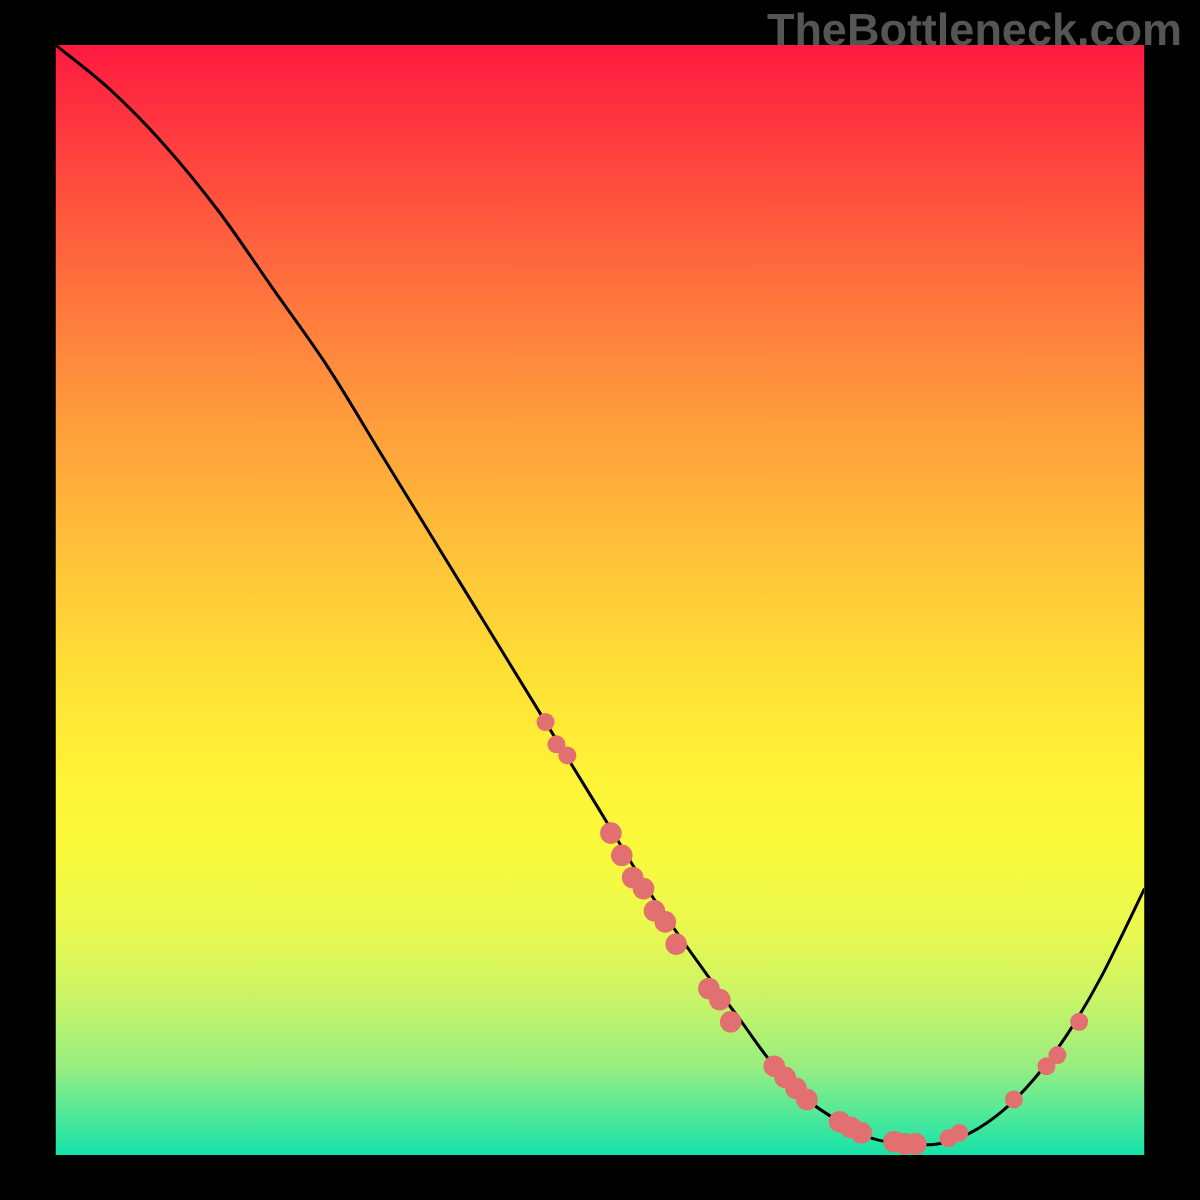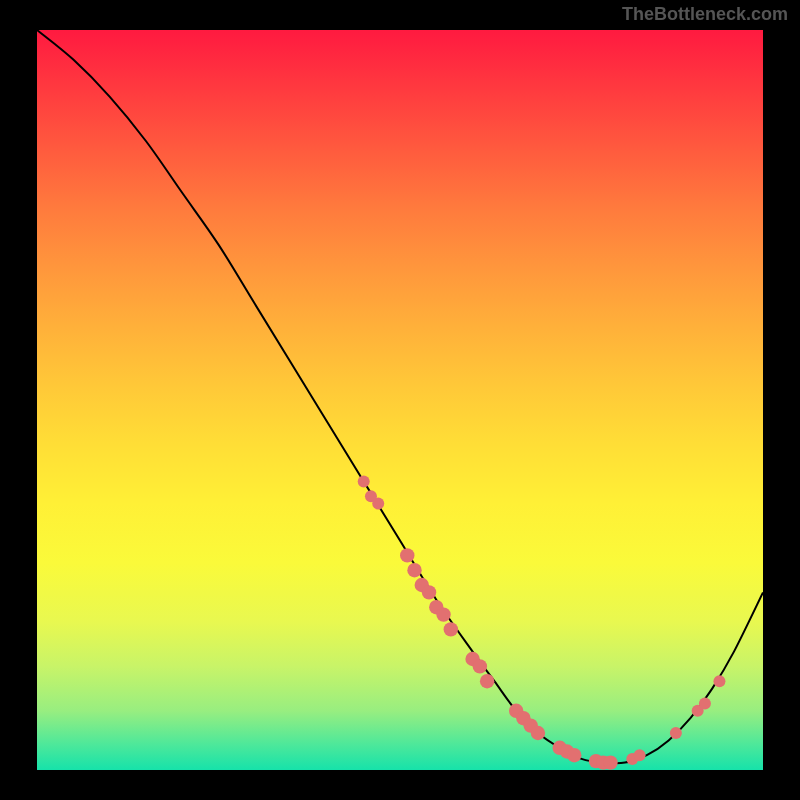--- a/index.html
+++ b/index.html
@@ -9,21 +9,21 @@
     background: #000;
     position: relative;
     font-family: Arial, sans-serif;
     overflow: hidden;
   }
   .watermark {
     position: absolute;
     top: 4px;
     right: 12px;
     color: #555;
-    font-size: 18px;
+    font-size: 30px;
     font-weight: bold;
     z-index: 10;
   }
   .plot-area {
     position: absolute;
     left: 37px;
     top: 30px;
     width: 726px;
     height: 740px;
     overflow: hidden;

